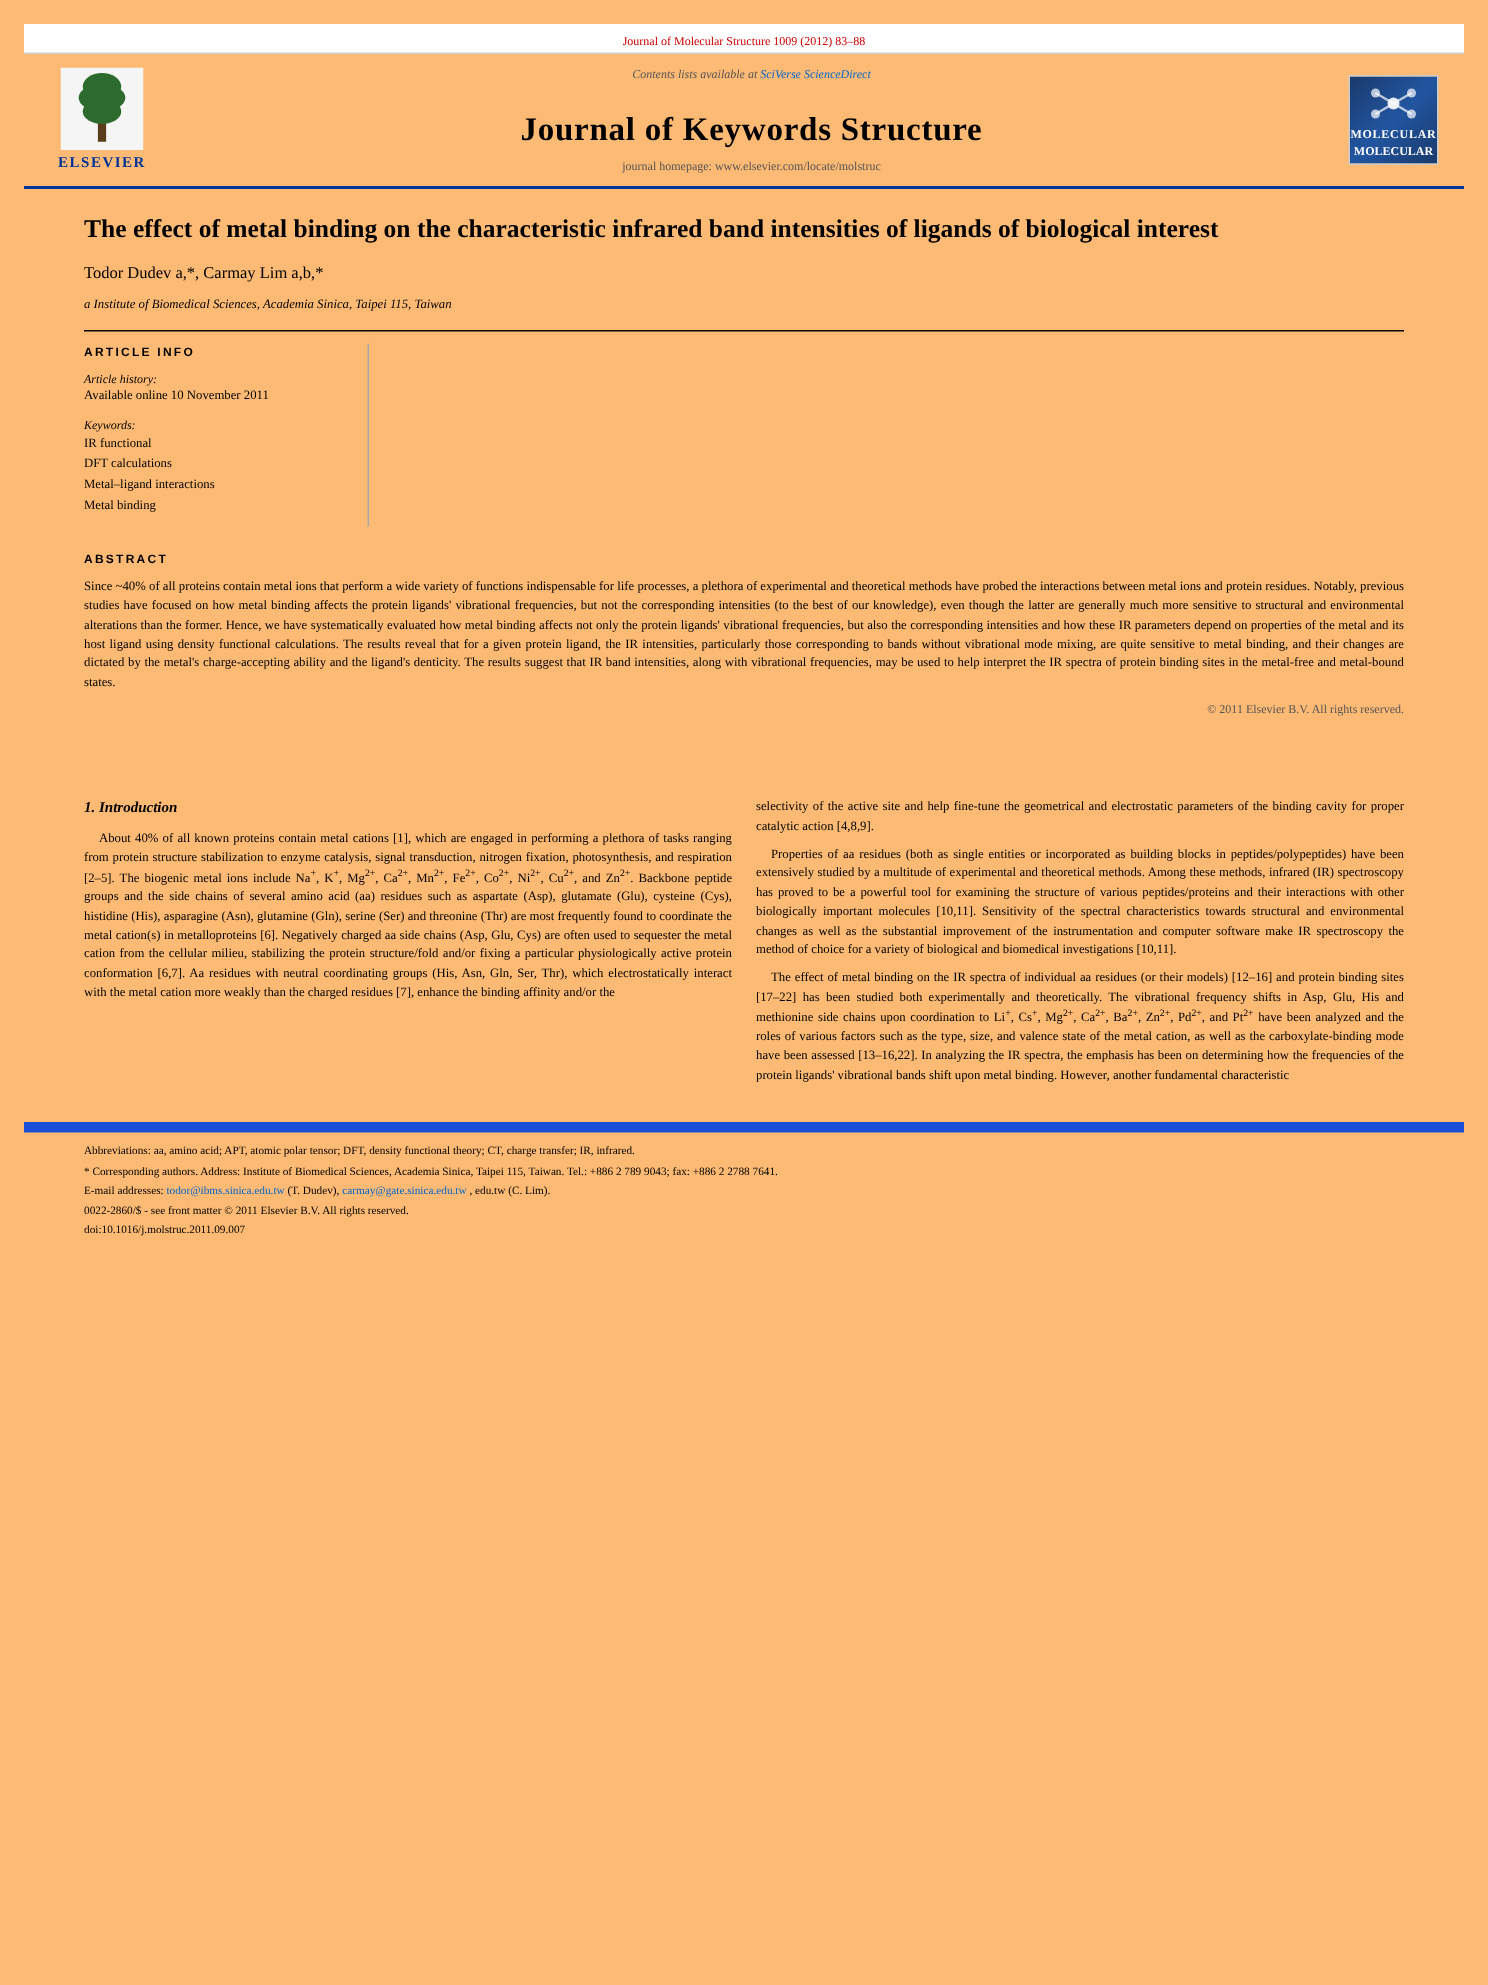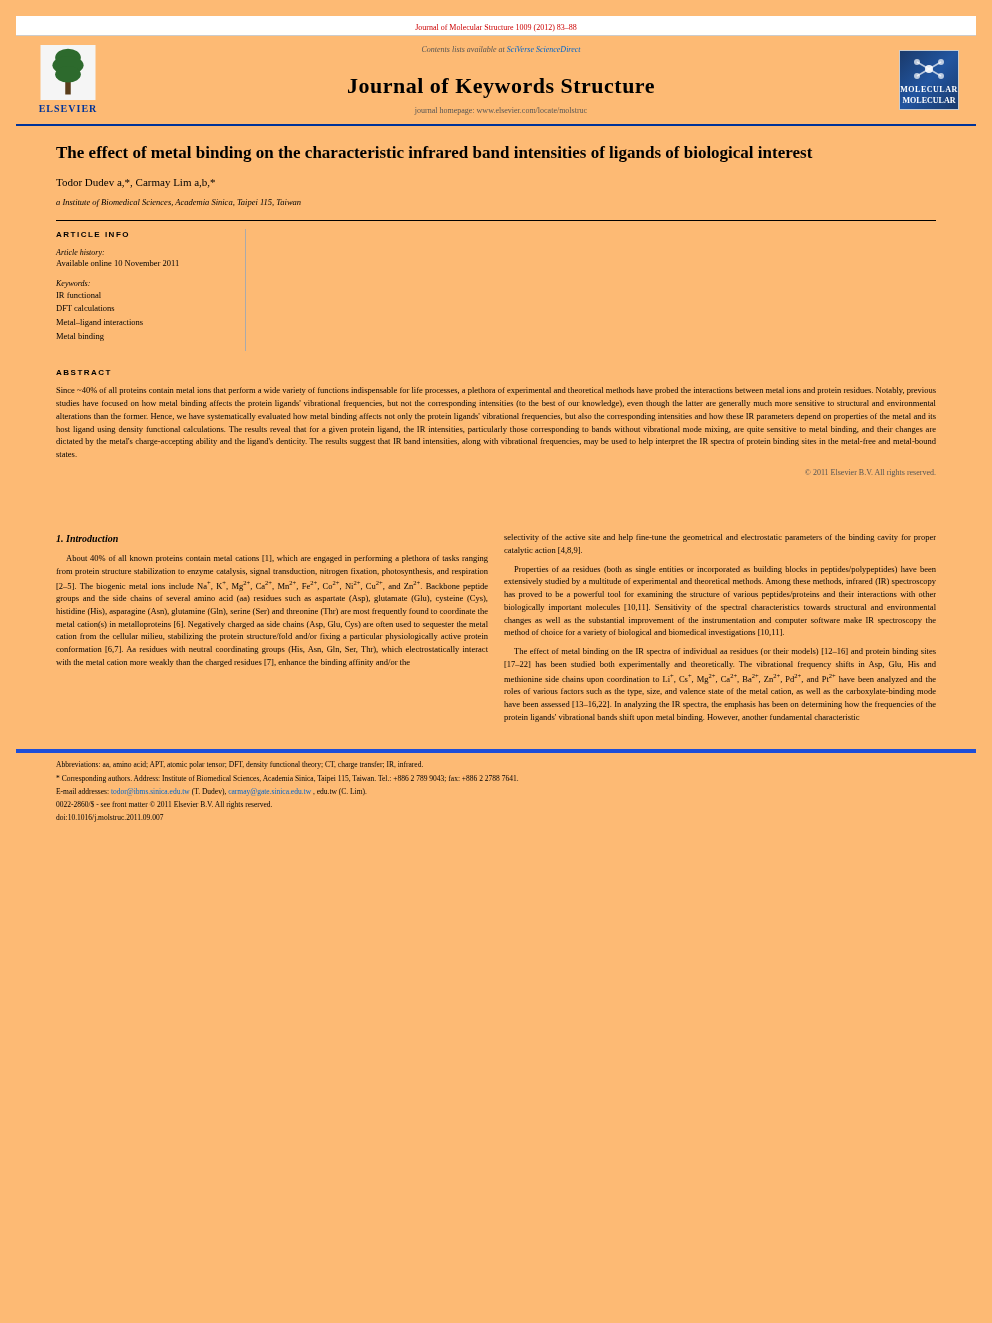--- a/index.html
+++ b/index.html
@@ -218,21 +218,21 @@
       font-size: 10px;
       font-weight: bold;
       font-style: italic;
       margin-bottom: 6px;
       font-family: 'Times New Roman', Times, serif;
       text-indent: 0 !important;
     }
     .body-col sup { font-size: 6.5px; }
     
     .page-footer {
-      border-top: 4px solid #1d4ed8;
+      border-top: 7px solid #1d4ed8;
       padding: 6px 40px 4px 40px;
       font-size: 7.5px;
       color: #000;
       line-height: 1.5;
       font-family: 'Times New Roman', Times, serif;
     }
     .footer-note {
       font-size: 7.5px;
       margin-bottom: 2px;
     }

